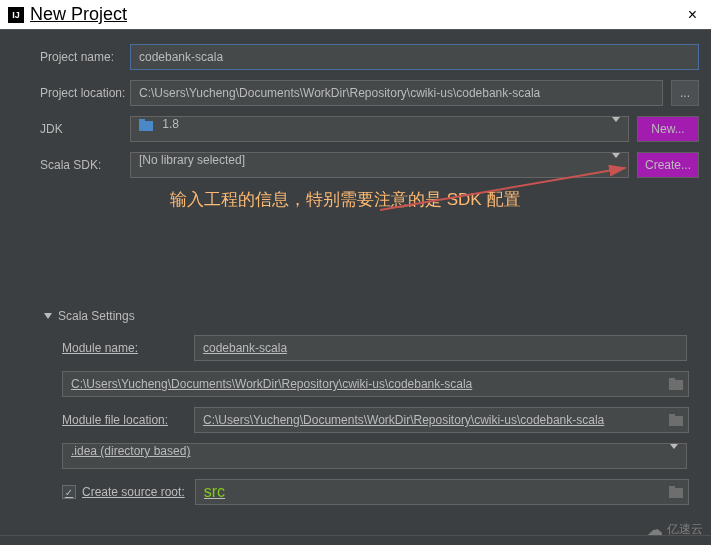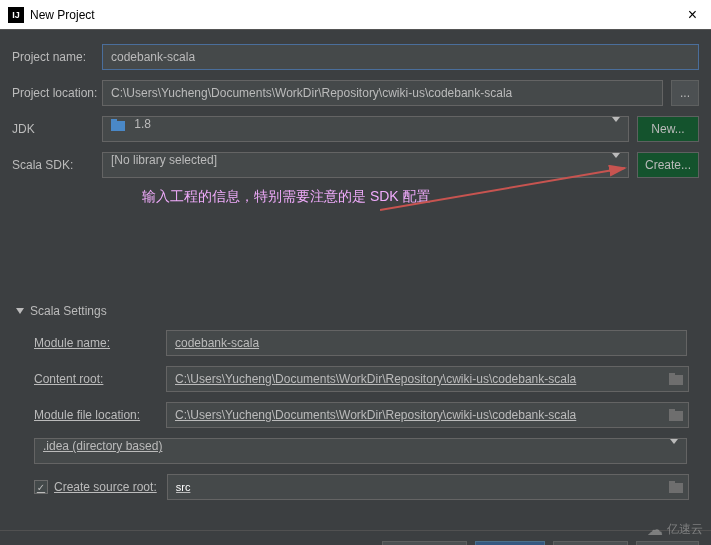--- a/index.html
+++ b/index.html
@@ -1,41 +1,41 @@
 <!DOCTYPE html>
 <html><head>
 <meta charset="utf-8">
 <style>
   * { box-sizing: border-box; margin: 0; padding: 0; font-family: "Segoe UI", Arial, sans-serif; }
   body { background: #3c3f41; width: 711px; height: 545px; color: #bbbbbb; font-size: 12px; overflow: hidden; position: relative; }
   .titlebar { background: #ffffff; height: 30px; display: flex; align-items: center; padding: 0 8px; color: #000; border-bottom: 1px solid #555; }
   .titlebar .app-icon { width: 16px; height: 16px; background: #000; margin-right: 6px; display:flex; align-items:center; justify-content:center; color:#fff; font-size:9px; font-weight:bold;}
-  .titlebar .title { font-size: 12px; }
+  .titlebar .title { font-size: 18px; text-decoration: underline; }
   .titlebar .close { margin-left: auto; font-size: 16px; font-family: Arial; cursor: pointer; padding: 0 6px; }
-  .form { padding: 14px 12px 8px 12px; }
+  .form { padding: 14px 12px 8px 12px; margin-left: 28px; }
   .row { display: flex; align-items: center; margin-bottom: 10px; }
   .row label.fl { width: 90px; color: #bbbbbb; font-size: 12px; flex-shrink:0; }
   .input, .select { flex: 1; background: #45494a; border: 1px solid #646464; height: 26px; color: #bbbbbb; padding: 0 8px; font-size: 12px; }
   .input.highlight { border: 1px solid #4a6e9b; background: #45494a; }
   .select { display:flex; justify-content:space-between; }
   .select .caret { border-left:4px solid transparent; border-right:4px solid transparent; border-top:5px solid #bbbbbb; }
   .folder-icon { display:inline-block; vertical-align:middle; margin-right:6px; }
-  .btn-side { width: 62px; height:26px; margin-left:8px; background: #14532d; border:1px solid #5e6060; color:#bbbbbb; font-size:12px; cursor:pointer; flex-shrink:0; }
+  .btn-side { width: 62px; height:26px; margin-left:8px; background: #a21caf; border:1px solid #5e6060; color:#bbbbbb; font-size:12px; cursor:pointer; flex-shrink:0; }
   .dots-btn { width:28px; height:26px; margin-left:8px; background:#4c5052; border:1px solid #5e6060; color:#bbbbbb; font-size:12px; cursor:pointer; flex-shrink:0; }
-  .annotation { color:#f0abfc; font-size:14px; padding-left:130px; margin-top:10px; position:relative; }
+  .annotation { color:#fdba74; font-size:17px; padding-left:130px; margin-top:10px; position:relative; }
   .more-hdr { display:flex; align-items:center; margin: 18px 0 12px 4px; cursor:pointer; }
   .more-hdr .tri { border-left:4px solid transparent; border-right:4px solid transparent; border-top:6px solid #bbbbbb; margin-right:6px; }
   .more { padding: 0 12px 0 22px; text-decoration: underline; }
   .more .row label.fl2 { width: 132px; color:#bbbbbb; font-size:12px; flex-shrink:0; }
   .more .input2 { flex:1; background:#45494a; border:1px solid #646464; height:26px; color:#bbbbbb; padding:0 8px; font-size:12px; }
   .folder-btn-in { width:22px; height:22px; margin-left:-24px; display:flex; align-items:center; justify-content:center; color:#888; cursor:pointer; position:relative; }
   .chk-row { display:flex; align-items:center; margin-top:6px; }
   .chk { width:14px; height:14px; background:#43494a; border:1px solid #6b6b6b; margin-right:6px; display:flex; align-items:center; justify-content:center; color:#bbb; font-size:10px; }
   .chk-label { margin-right:10px; }
-  .src-input { flex:1; background:#45494a; border:1px solid #646464; height:26px; color:#ffffff; padding:0 8px; font-size:11px; }
+  .src-input { flex:1; background:#45494a; border:1px solid #646464; height:26px; color:#84cc16; padding:0 8px; font-size:16px; }
   .sep { border-top:1px solid #515151; margin:12px 0 10px 0; }
   .btnbar { display:flex; justify-content:flex-end; gap:8px; padding: 0 12px 10px 12px; }
   .btn { height:26px; padding:0 18px; background:#4c5052; border:1px solid #5e6060; color:#bbb; font-size:12px; cursor:pointer; }
   .btn.primary { background:#365880; border:1px solid #4c708c; color:#d8d8d8; }
   .watermark { position:absolute; right:8px; bottom:6px; display:flex; align-items:center; gap:4px; color:#999; font-size:12px; opacity:0.7; }
   .watermark .cloud { font-size:16px; }
   .arrow-svg { position:absolute; left:380px; top:160px; pointer-events:none; }
 </style>
 </head>
 <body>
@@ -100,21 +100,20 @@
     <span class="tri"></span>
     <span>Scala Settings</span>
   </div>
 
   <div class="more">
     <div class="row">
       <label class="fl2">Module name:</label>
       <input class="input2" value="codebank-scala" style="">
     </div>
     <div class="row">
-      <label class="fl2">Content root:</label>
       <input class="input2" value="C:\Users\Yucheng\Documents\WorkDir\Repository\cwiki-us\codebank-scala" style="">
       <span class="folder-btn-in">
           <svg width="14" height="12">
             <rect x="0" y="2" width="14" height="10" fill="#6e6e6e"></rect>
             <rect x="0" y="0" width="6" height="4" fill="#6e6e6e"></rect>
           </svg>
         </span>
     </div>
     <div class="row">
       <label class="fl2">Module file location:</label>

